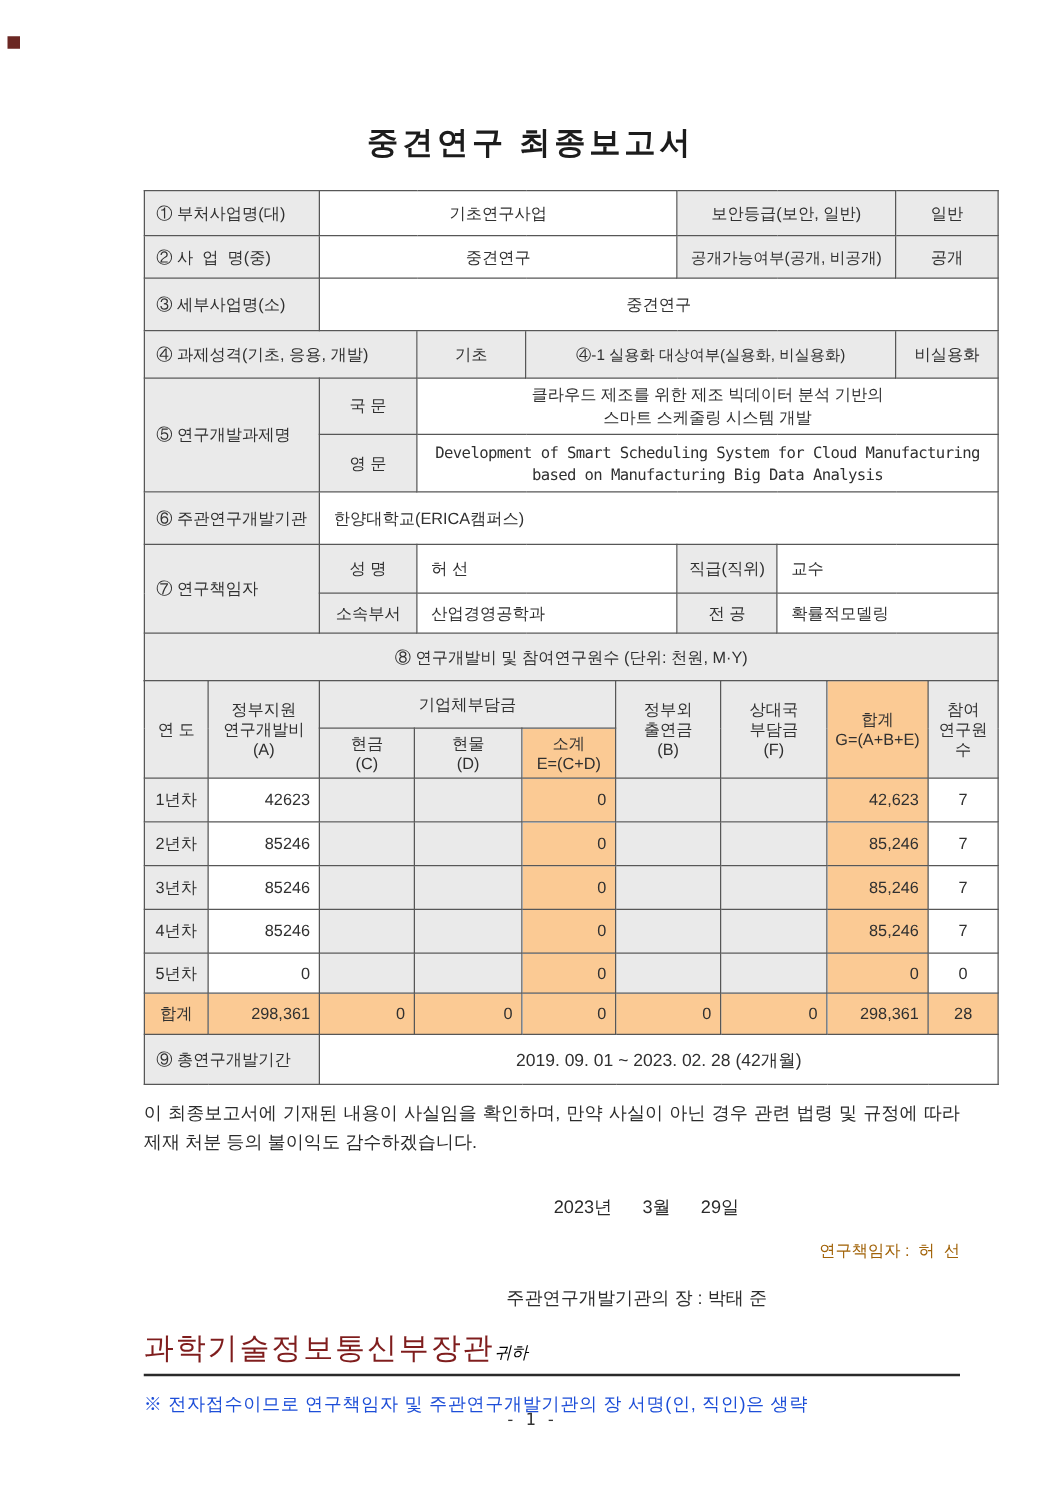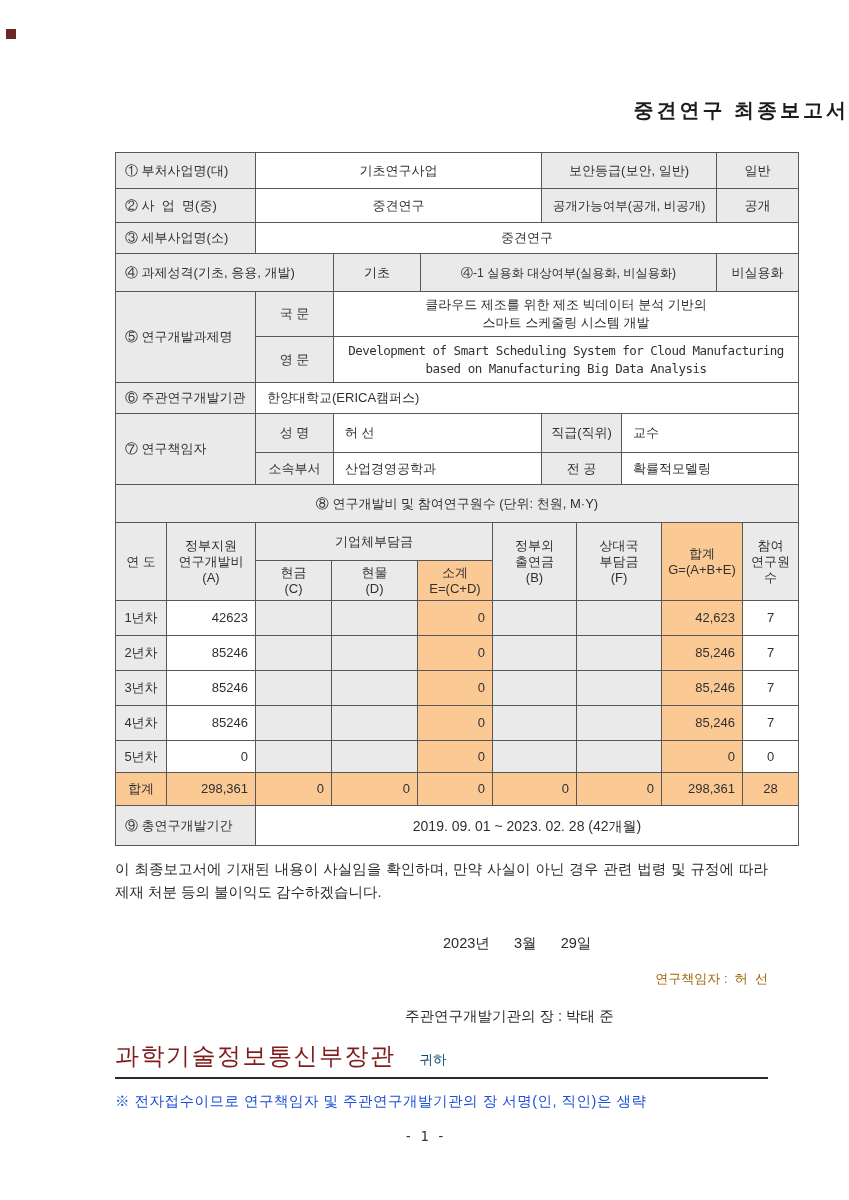--- a/index.html
+++ b/index.html
@@ -4,51 +4,51 @@
 <style>
   * { margin:0; padding:0; box-sizing:border-box; }
   body { background:#c0c0c0; }
   .page {
     position:relative; width:849px; height:1200px; background:#ffffff;
     margin:0 auto; font-family:"Liberation Sans", sans-serif; color:#2e2e2e;
     overflow:hidden;
   }
   .artifact { position:absolute; left:6px; top:29px; width:10px; height:10px; background:#6b2723; }
   .title {
-    position:absolute; top:97px; left:0; width:100%; text-align:right;
-    font-size:20px; font-weight:bold; letter-spacing:3px; color:#1c1c1c;
+    position:absolute; top:97px; left:0; width:100%; text-align:center;
+    font-size:25px; font-weight:bold; letter-spacing:3px; color:#1c1c1c;
   }
   .content { position:absolute; left:85px; top:152px; width:683px;padding-left:30px; }
   table { border-collapse:collapse; width:683px; table-layout:fixed; }
   table + table { margin-top:-1px; }
   td {
     border:1px solid #575757; font-size:13px; line-height:18px;
     padding:1px 6px; overflow:hidden; white-space:pre-line; vertical-align:middle;
     color:#303030;
   }
   .g { background:#EAEAEA; }
   .o { background:#FBCA94; }
   .lbl { text-align:left; padding-left:9px; }
   .ctr { text-align:center; }
   .num { text-align:right; padding-right:7px; }
   .left { text-align:left; padding-left:11px; }
   .mono { font-family:"DejaVu Sans Mono", monospace; font-size:12.5px; letter-spacing:-0.5px;margin-left:44px; }
   .hdr { line-height:16px; }
   
-  .h36{height:36px}.h34{height:34px}.h31{height:31px}.h38{height:38px}
+  .h36{height:36px}.h34{height:34px}.h31{height:42px}.h38{height:38px}
   .h45{height:45px}.h46{height:46px}.h39{height:39px}.h32{height:32px}
   .h40{height:40px}.h35{height:35px}.h33{height:33px}
   
   .decl { margin-top:12px; font-size:14.5px; line-height:23px; text-align:justify; color:#2b2b2b; }
   .date-line { margin-top:30px; padding-left:328px; font-size:14.5px; color:#2b2b2b; }
   .sig-line1 { margin-top:17px; padding-left:290px; font-size:13px; color:#a16207;text-align:right; }
   .sig-line2 { margin-top:19px; padding-left:290px; font-size:14.5px; color:#2b2b2b; }
   .recipient { margin-top:14px; border-bottom:2px solid #2a2a2a; padding-bottom:5px; }
   .recipient .big { font-size:24px; font-weight:normal; letter-spacing:1.5px; color:#7f1d1d; }
-  .recipient .small { font-size:13.5px; margin-left:24px; color:#0c4a6e; }
+  .recipient .small { font-size:13.5px; margin-left:0; color:#000000;font-style:italic; }
   .note { margin-top:13px; font-size:14.5px; letter-spacing:0.5px; color:#1d4ed8; }
   .pagenum { position:absolute; bottom:56px; left:0; width:100%; text-align:center; font-size:13.5px; color:#333; font-family:"DejaVu Sans Mono", monospace; }
 </style>
 </head>
 <body>
 
 <div class="page">
   <div class="artifact"></div>
   <div class="title">중견연구 최종보고서</div>
 

